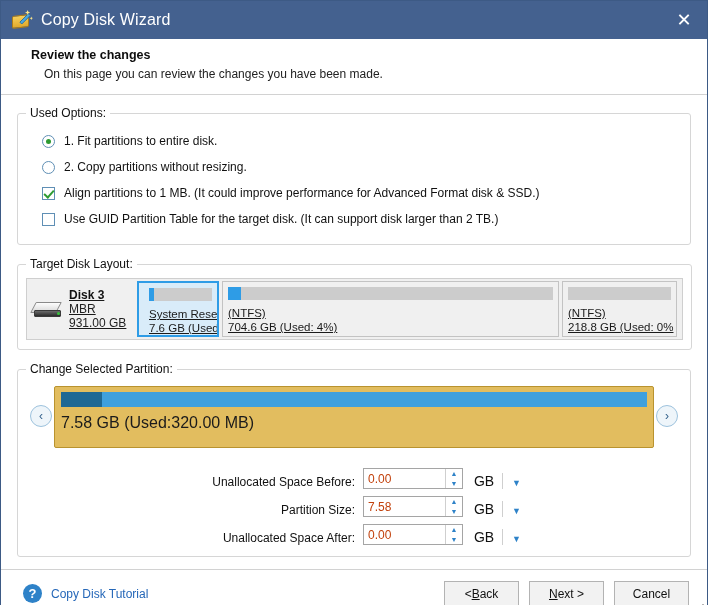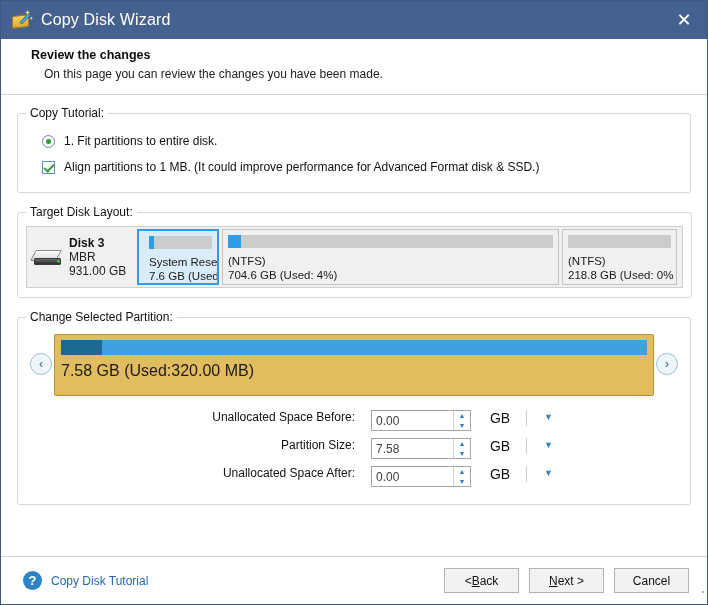--- a/index.html
+++ b/index.html
@@ -268,24 +268,23 @@
     color: #33618b;
     cursor: pointer;
   }
   .nav-arrow.left { left: 0; }
   .nav-arrow.right { right: 0; }
 
   
   .fields { margin-top: 14px; }
   .field-row {
     display: flex;
-    align-items: flex-start;
+    align-items: flex-end;
     height: 27px;
     margin-bottom: 1px;
-    gap: 8px;
   }
   .field-label {
     width: 335px;
     flex: 0 0 335px;
     text-align: right;
     padding-right: 8px;
     font-size: 12px;
     color: #111;
   }
   .spin {
@@ -297,21 +296,21 @@
     display: flex;
     align-items: stretch;
   }
   .spin input {
     flex: 1 1 auto;
     border: 0;
     outline: 0;
     padding: 0 4px;
     font-family: "Liberation Sans", sans-serif;
     font-size: 12px;
-    color: #404040;
+    color: #c2410c;
     background: transparent;
     min-width: 0;
   }
   .spin .btns {
     width: 17px;
     flex: 0 0 17px;
     border-left: 1px solid #cfcfcf;
     display: flex;
     flex-direction: column;
   }
@@ -418,36 +417,44 @@
   </div>
 
   <div class="header">
     <div class="header-title">Review the changes</div>
     <div class="header-sub">On this page you can review the changes you have been made.</div>
   </div>
 
   <div class="body">
 
     <fieldset class="group">
-      <legend>Copy Tutorial:</legend>
+      <legend>Used Options:</legend>
       <div class="group-inner" id="copy-options-list">
           <div class="opt-row">
             <div class="radio checked"></div>
             <span class="opt-label">1. Fit partitions to entire disk.</span>
           </div>
           <div class="opt-row">
+            <div class="radio"></div>
+            <span class="opt-label">2. Copy partitions without resizing.</span>
+          </div>
+          <div class="opt-row">
             <div class="cbox checked"></div>
             <span class="opt-label">Align partitions to 1 MB.  (It could improve performance for Advanced Format disk &amp; SSD.)</span>
           </div>
+          <div class="opt-row">
+            <div class="cbox"></div>
+            <span class="opt-label">Use GUID Partition Table for the target disk. (It can support disk larger than 2 TB.)</span>
+          </div>
         </div>
     </fieldset>
 
     <fieldset class="group">
       <legend>Target Disk Layout:</legend>
-      <div class="group-inner" style="padding:7px 8px 9px 8px;">
+      <div class="group-inner" style="padding:7px 8px 9px 8px;text-decoration:underline;">
         <div class="disk-strip">
           <div class="disk-info">
             <div class="disk-glyph">
               <div class="top"></div>
                 <div class="front"></div>
                 <div class="led"></div>
             </div>
             <div class="disk-meta">
               <div class="disk-name">Disk 3</div>
               <div class="disk-sub">MBR</div>

